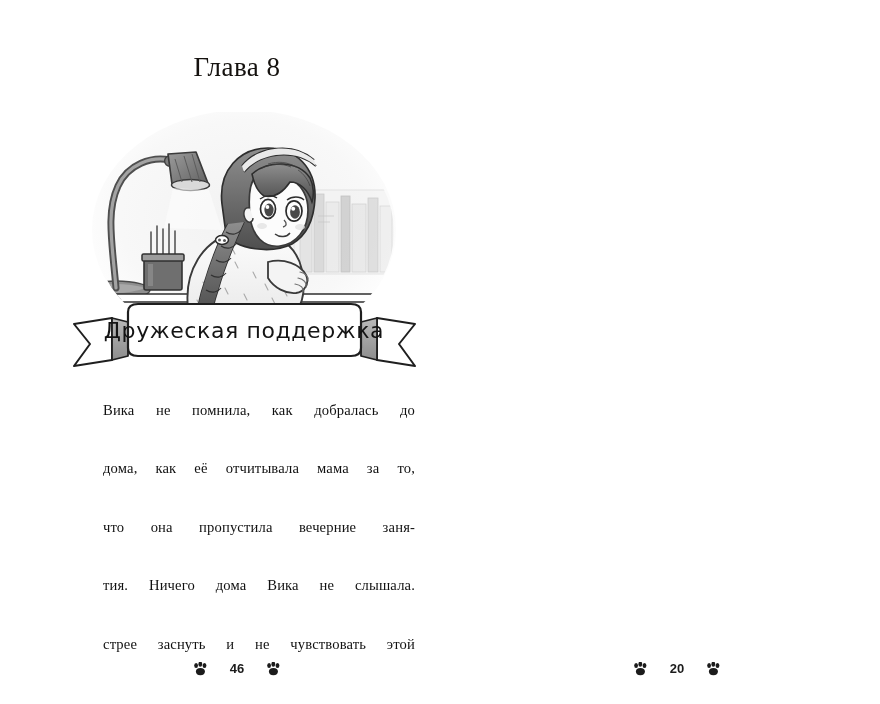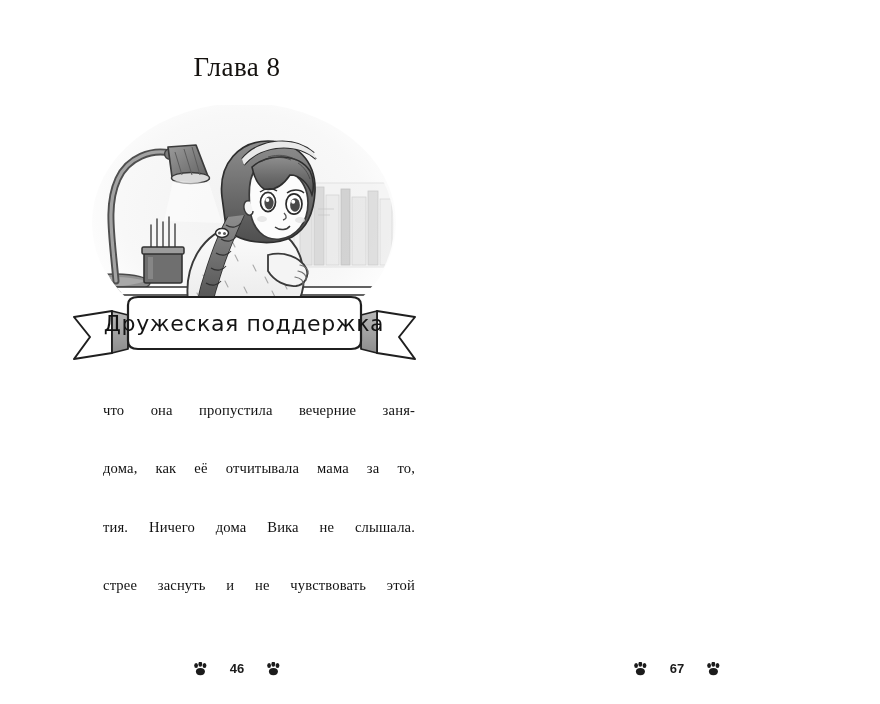--- a/index.html
+++ b/index.html
@@ -44,21 +44,21 @@
     text-align: center;
     font-family: "Liberation Serif", "DejaVu Serif", serif;
     font-size: 27px;
     font-weight: 400;
     letter-spacing: 0.5px;
     color: #15120f;
   }
 
   .illustration-wrap {
     position: absolute;
-    top: 105px;
+    top: 112px;
     left: 55px;
     width: 345px;
     height: 255px;
   }
   .illustration-wrap svg { display: block; }
 
   .body-col {
     position: absolute;
     font-size: 14.6px;
     line-height: 29.2px;
@@ -311,22 +311,23 @@
 
           <path d="M56 200 Q 56 192 66 192 L279 192 Q 289 192 289 200
                    L289 236 Q 289 244 279 244 L66 244 Q 56 244 56 236 Z" fill="#ffffff" stroke="#1f1f1f" stroke-width="2.2" stroke-linejoin="round"></path>
           <text x="172" y="226" text-anchor="middle" font-family="'DejaVu Sans','Liberation Sans',sans-serif" font-size="22" font-weight="500" fill="#141414" letter-spacing="0.6">Дружеская поддержка</text>
         </g>
       </svg>
     </div>
 
     <div class="body-col left-text">
       <p>
+        <span class="jline">Вика не помнила, как добралась до</span>
+        <span class="jline">дома, как её отчитывала мама за то,</span>
         <span class="jline">что она пропустила вечерние заня-</span>
-        <span class="jline">дома, как её отчитывала мама за то,</span>
         <span class="jline">тия. Ничего дома Вика не слышала.</span>
         <span class="jline">стрее заснуть и не чувствовать этой</span>
 
       </p>
 
     </div>
 
     <div class="folio">
       <svg class="paw" width="15" height="14" viewBox="0 0 15 14">
         <ellipse cx="3.1" cy="3.6" rx="1.9" ry="2.5" fill="#1b1b1b"></ellipse>
@@ -346,21 +347,21 @@
 
   <div class="page page-right">
 
     <div class="folio">
       <svg class="paw" width="15" height="14" viewBox="0 0 15 14">
         <ellipse cx="3.1" cy="3.6" rx="1.9" ry="2.5" fill="#1b1b1b"></ellipse>
         <ellipse cx="7.3" cy="2.2" rx="1.9" ry="2.6" fill="#1b1b1b"></ellipse>
         <ellipse cx="11.5" cy="3.6" rx="1.9" ry="2.5" fill="#1b1b1b"></ellipse>
         <ellipse cx="7.4" cy="9.6" rx="4.5" ry="3.6" fill="#1b1b1b"></ellipse>
       </svg>
-      <span class="folio-num">67</span>
+      <span class="folio-num">20</span>
       <svg class="paw" width="15" height="14" viewBox="0 0 15 14">
         <ellipse cx="3.1" cy="3.6" rx="1.9" ry="2.5" fill="#1b1b1b"></ellipse>
         <ellipse cx="7.3" cy="2.2" rx="1.9" ry="2.6" fill="#1b1b1b"></ellipse>
         <ellipse cx="11.5" cy="3.6" rx="1.9" ry="2.5" fill="#1b1b1b"></ellipse>
         <ellipse cx="7.4" cy="9.6" rx="4.5" ry="3.6" fill="#1b1b1b"></ellipse>
       </svg>
     </div>
   </div>
 
 </div>

